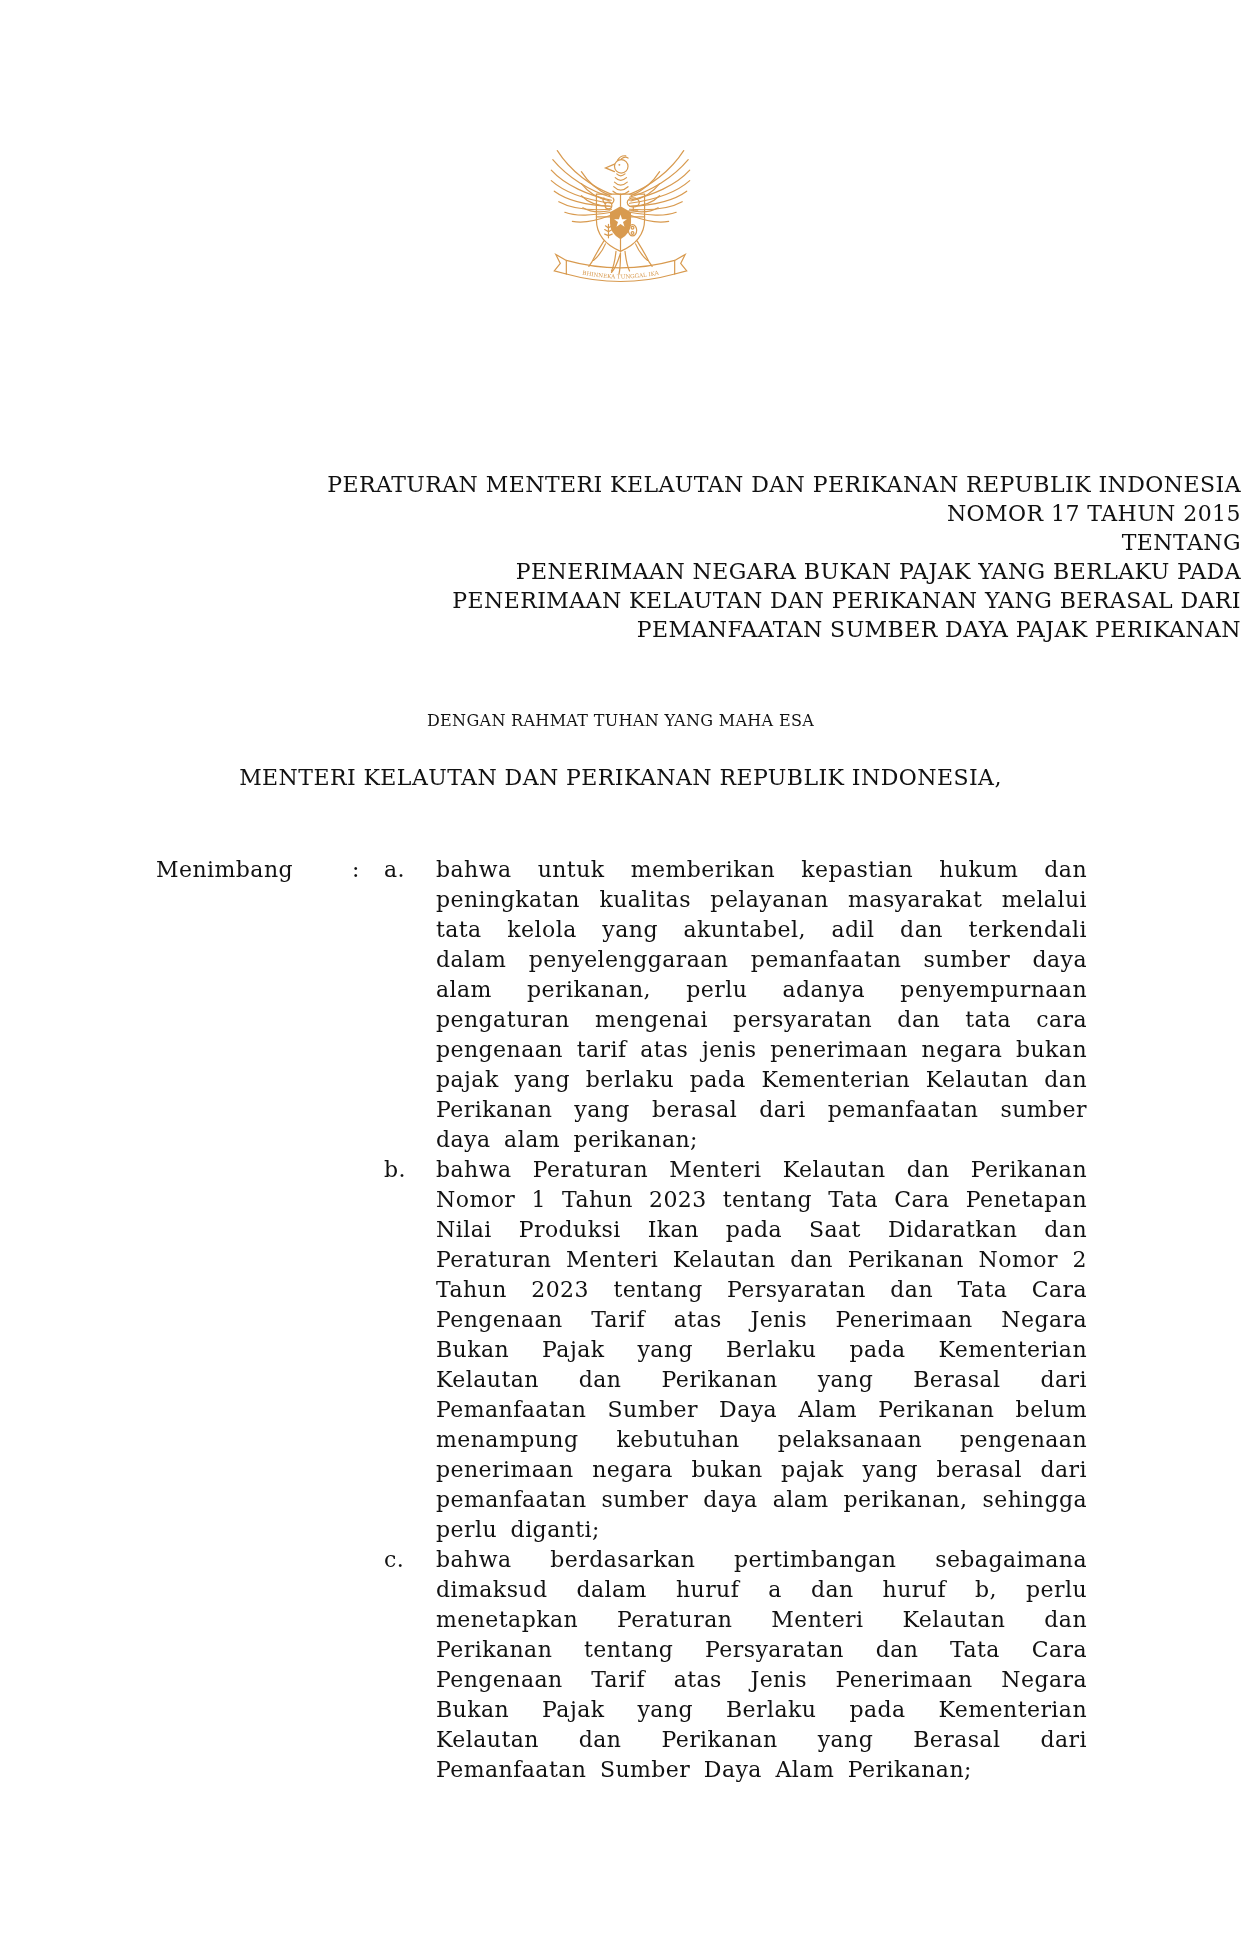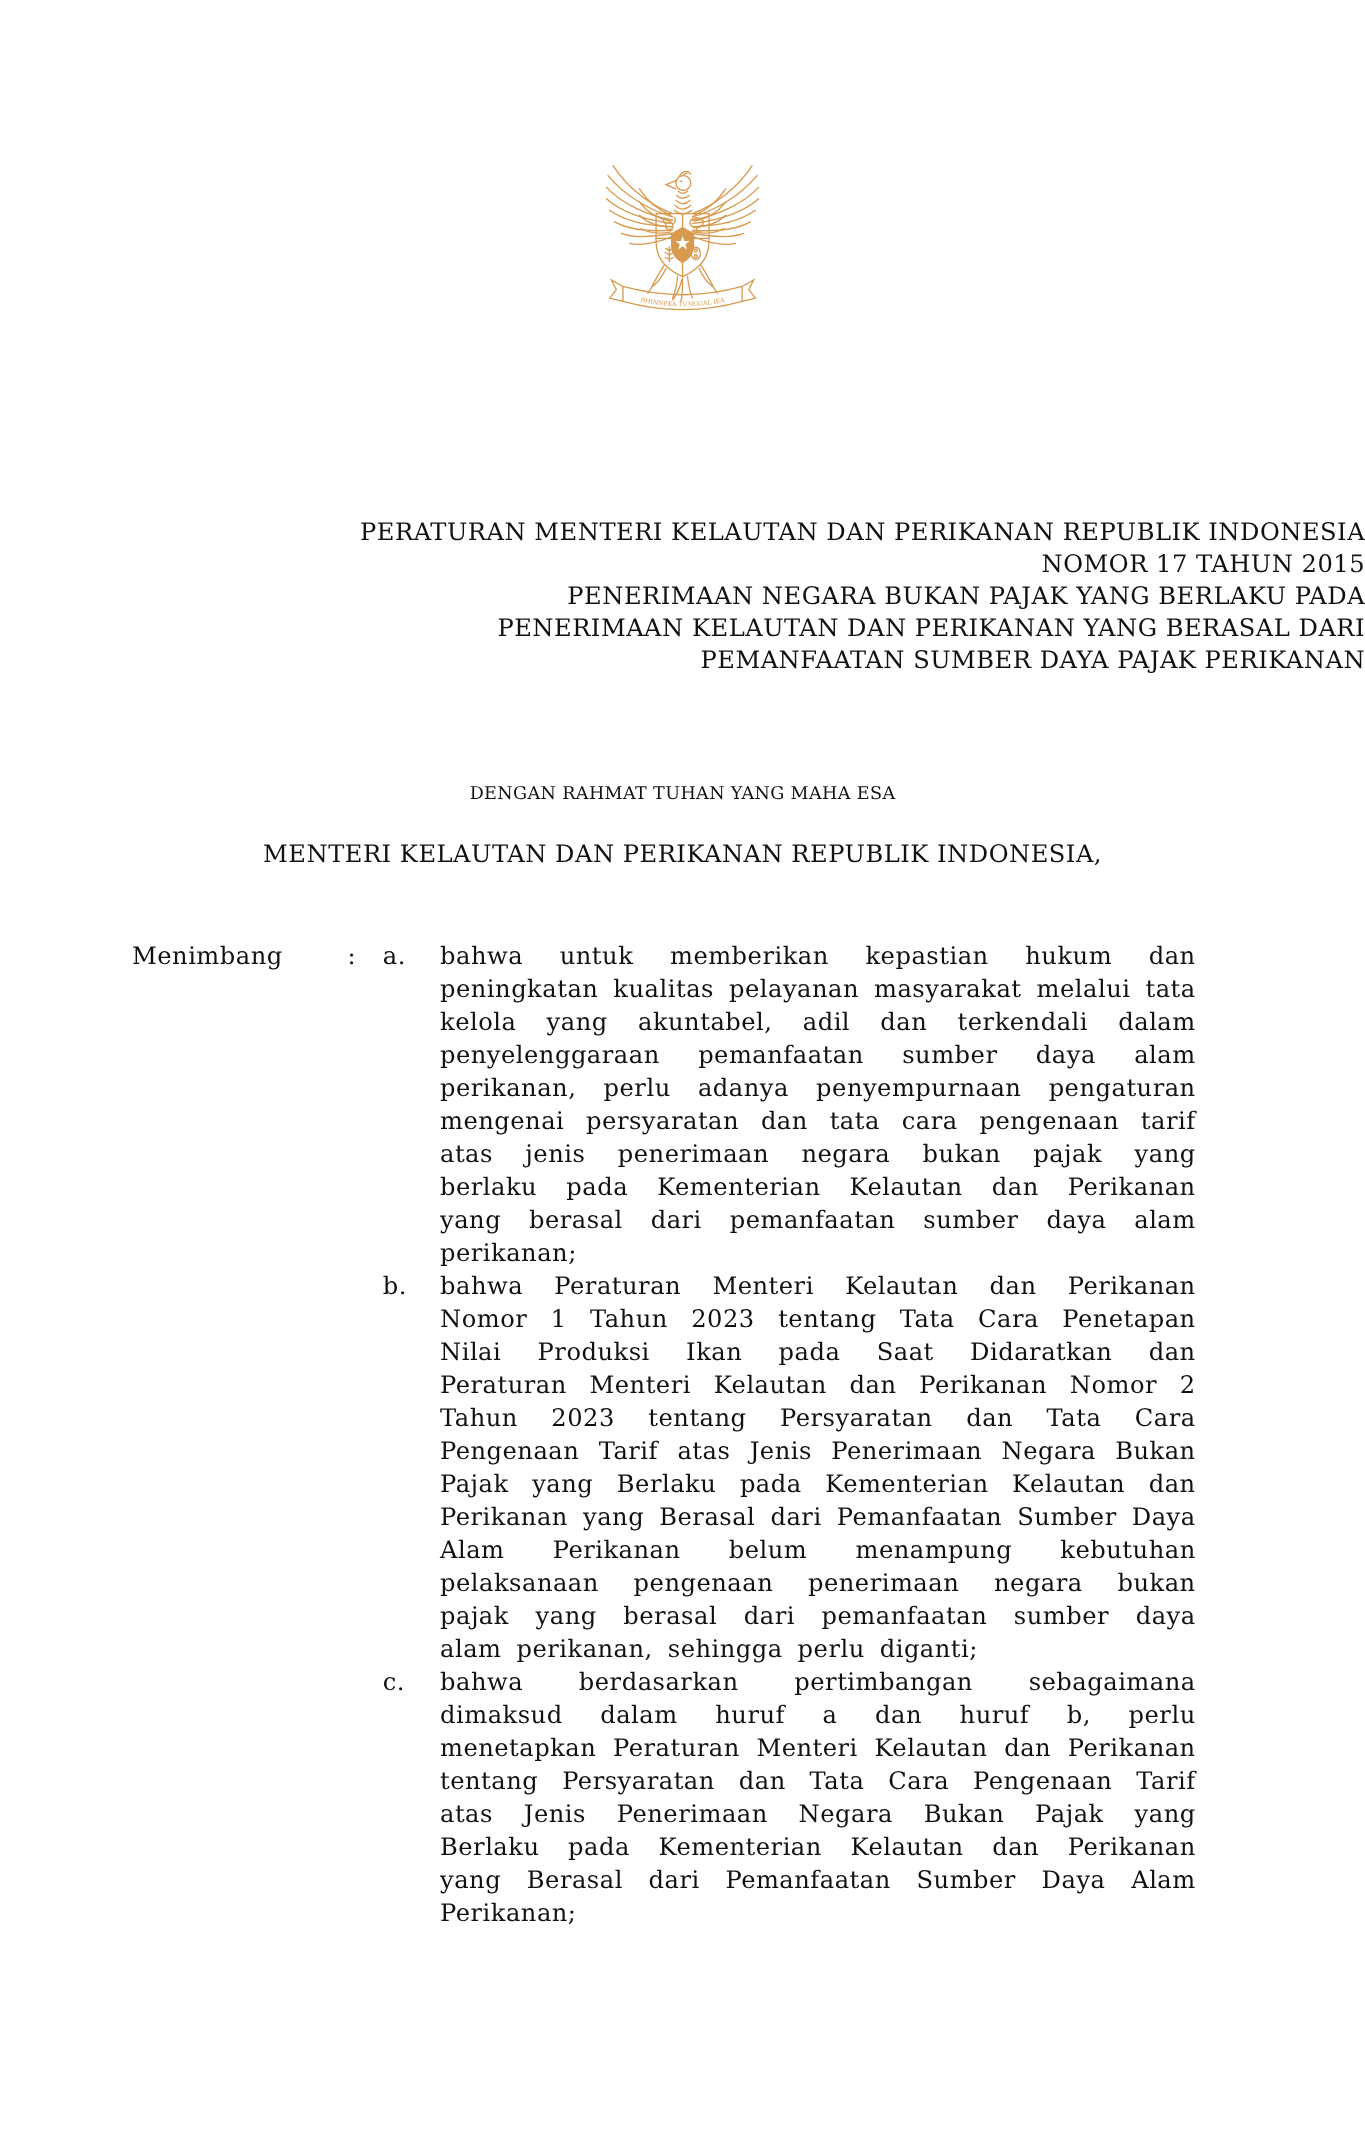--- a/index.html
+++ b/index.html
@@ -34,20 +34,21 @@
   }
 
   .considering{
     position:absolute;top:855px;left:120px;width:967px;
     font-size:22px;line-height:30px;
   }
   .c-row{
     display:grid;
     grid-template-columns:196px 32px 52px 1fr;
     align-items:start;
+    margin-left:36px;
   }
   .c-label{letter-spacing:0.02em;}
   .c-colon{}
   .c-marker{letter-spacing:0.02em;}
   .c-text{
     text-align:justify;
     letter-spacing:0.02em;
     word-spacing:0.28em;
   }
 </style>
@@ -123,20 +124,21 @@
         <text font-size="7.5" fill="#D89A4F" stroke="none" font-family="DejaVu Serif, serif">
           <textPath href="#bannercurve" startOffset="50%" text-anchor="middle">BHINNEKA TUNGGAL IKA</textPath>
         </text>
       </g>
     </svg>
   </div>
 
   <div class="title-block">
     <div class="title-line">PERATURAN MENTERI KELAUTAN DAN PERIKANAN REPUBLIK INDONESIA</div>
     <div class="title-line">NOMOR 17 TAHUN 2015</div>
+    <div class="title-line">TENTANG</div>
     <div class="title-line">PENERIMAAN NEGARA BUKAN PAJAK YANG BERLAKU PADA</div>
     <div class="title-line">PENERIMAAN KELAUTAN DAN PERIKANAN YANG BERASAL DARI</div>
     <div class="title-line">PEMANFAATAN SUMBER DAYA PAJAK PERIKANAN</div>
   </div>
 
   <div class="motto">DENGAN RAHMAT TUHAN YANG MAHA ESA</div>
 
   <div class="authority">MENTERI KELAUTAN DAN PERIKANAN REPUBLIK INDONESIA,</div>
 
   <div class="considering">

